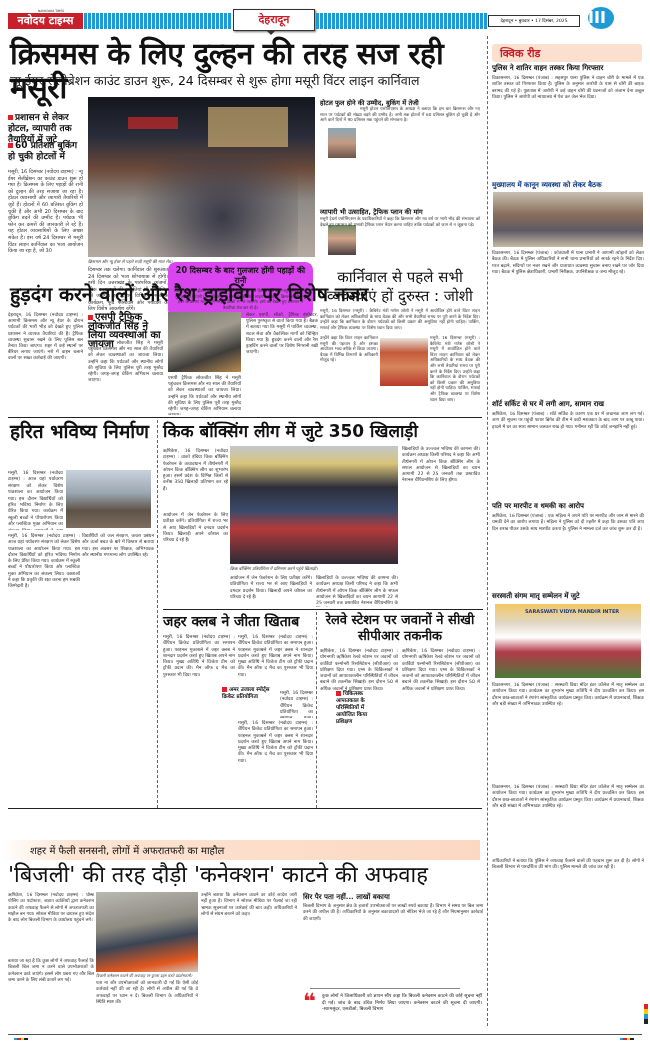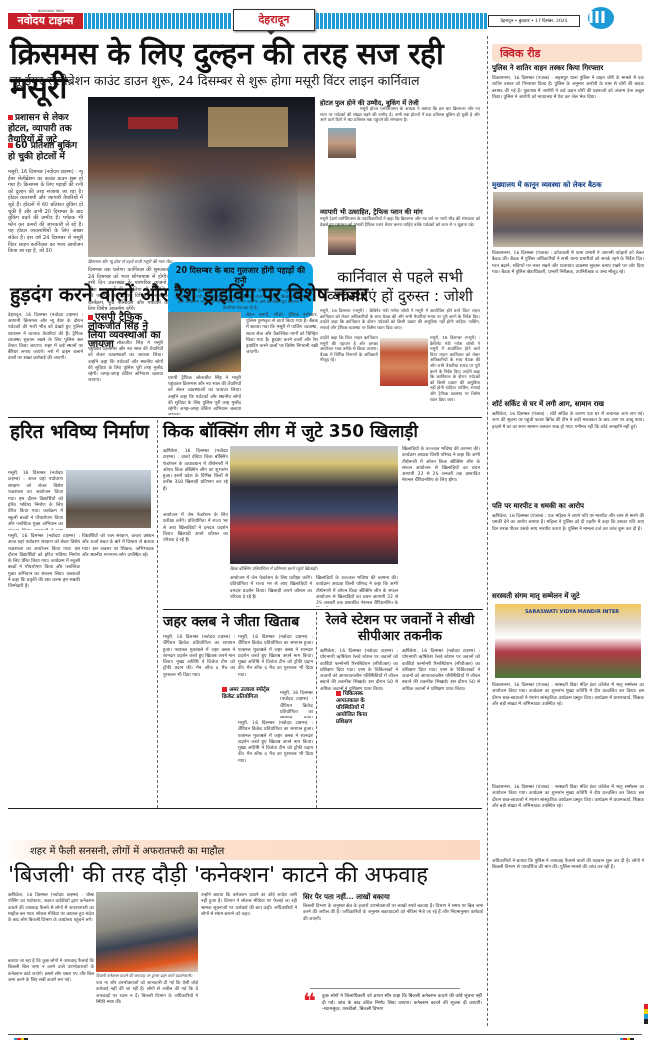--- a/index.html
+++ b/index.html
@@ -47,21 +47,21 @@
 <div class="abs tiny" style="left:8px;top:168px;width:75px;height:110px;font-size:5px;line-height:6.6px;">मसूरी, 16 दिसम्बर (नवोदय टाइम्स) : न्यू ईयर सेलीब्रेशन का काउंट डाउन शुरू हो गया है। क्रिसमस के लिए पहाड़ों की रानी को दुल्हन की तरह सजाया जा रहा है। होटल व्यवसायी और व्यापारी तैयारियों में जुटे हैं। होटलों में 60 प्रतिशत बुकिंग हो चुकी है और अभी 20 दिसम्बर के बाद बुकिंग बढ़ने की उम्मीद है। पर्यटक भी फोन कर कमरों की जानकारी ले रहे हैं। यह होटल व्यवसायियों के लिए अच्छा संकेत है। इस वर्ष 24 दिसम्बर से मसूरी विंटर लाइन कार्निवाल का भव्य आयोजन किया जा रहा है, जो 30</div>
 
 <div class="photo" style="left:88px;top:97px;width:227px;height:160px;background:linear-gradient(180deg,#14161e 0%,#2a2d3a 25%,#6b4a3a 45%,#8e8a86 65%,#b5aaa0 100%);">
   <div style="position:absolute;left:40px;top:20px;width:50px;height:12px;background:#c82a2a;opacity:.7;"></div>
   <div style="position:absolute;left:120px;top:10px;width:80px;height:40px;background:#e8c27a;opacity:.6;"></div>
   <div style="position:absolute;left:20px;top:60px;width:190px;height:100px;background:radial-gradient(circle at 60% 60%,#3a3a48,transparent 70%);"></div>
 </div>
 <div class="abs caption" style="left:88px;top:259px;width:227px;">क्रिसमस और न्यू ईयर से पहले सजी मसूरी की माल रोड।</div>
 <div class="abs tiny" style="left:88px;top:266px;width:80px;height:44px;font-size:5px;line-height:6.5px;">दिसम्बर तक चलेगा। कार्निवाल की शुरुआत 24 दिसम्बर को भव्य शोभायात्रा से होगी। इसी दिन उत्तराखंड के पारंपरिक व्यंजनों, लोक कलाकारों की प्रस्तुतियां भी आयोजित की जाएंगी। इस दौरान विभिन्न सांस्कृतिक कार्यक्रम, फूड फेस्टिवल और पर्यटकों के लिए विशेष आकर्षण रहेंगे।</div>
 
-<div class="abs" style="left:168px;top:262px;width:145px;height:56px;background:#0ea5e9;border-radius:8px;padding:4px;">
+<div class="abs" style="left:168px;top:262px;width:145px;height:56px;background:#d946ef;border-radius:8px;padding:4px;">
   <div style="font-size:8px;font-weight:bold;text-align:center;line-height:10px;">20 दिसम्बर के बाद गुलजार होंगी पहाड़ों की रानी</div>
   <div class="tinyl" style="height:28px;margin-top:2px;text-align:center;">व्यापारियों और होटल व्यवसायियों को उम्मीद है कि 20 दिसम्बर के बाद मसूरी पर्यटकों से गुलजार हो जाएगी। 24 दिसम्बर से शुरू हो रहे विंटर लाइन कार्निवाल, क्रिसमस और न्यू ईयर के कारण मसूरी पूरी तरह पर्यटकों से भर जाएगी। इसी को देखते हुए प्रशासन ने तैयारियां तेज कर दी हैं।</div>
 </div>
 
 <div class="abs" style="left:320px;top:98px;width:160px;font-size:6.5px;font-weight:bold;">होटल फुल होने की उम्मीद, बुकिंग में तेजी</div>
 <div class="photo" style="left:328px;top:128px;width:28px;height:30px;background:linear-gradient(180deg,#8aa9b8,#c49a82 50%,#6b5548);"></div>
 <div class="abs tiny" style="left:320px;top:106px;width:160px;height:68px;text-indent:40px;">मसूरी होटल एसोसिएशन के अध्यक्ष ने बताया कि इस बार क्रिसमस और नए साल पर पर्यटकों की संख्या बढ़ने की उम्मीद है। अभी तक होटलों में 60 प्रतिशत बुकिंग हो चुकी है और आने वाले दिनों में 90 प्रतिशत तक पहुंचने की संभावना है।</div>
 <div class="abs" style="left:320px;top:207px;width:160px;font-size:6.5px;font-weight:bold;">व्यापारी भी उत्साहित, ट्रैफिक प्लान की मांग</div>
 <div class="photo" style="left:328px;top:225px;width:28px;height:30px;background:linear-gradient(180deg,#6f8a62,#d2a58c 45%,#4a4040);"></div>
 <div class="abs tiny" style="left:320px;top:216px;width:160px;height:50px;">मसूरी ट्रेडर्स एसोसिएशन के पदाधिकारियों ने कहा कि क्रिसमस और नव वर्ष पर भारी भीड़ की संभावना को देखते हुए प्रशासन को प्रभावी ट्रैफिक प्लान तैयार करना चाहिए ताकि पर्यटकों को जाम से न जूझना पड़े।</div>

